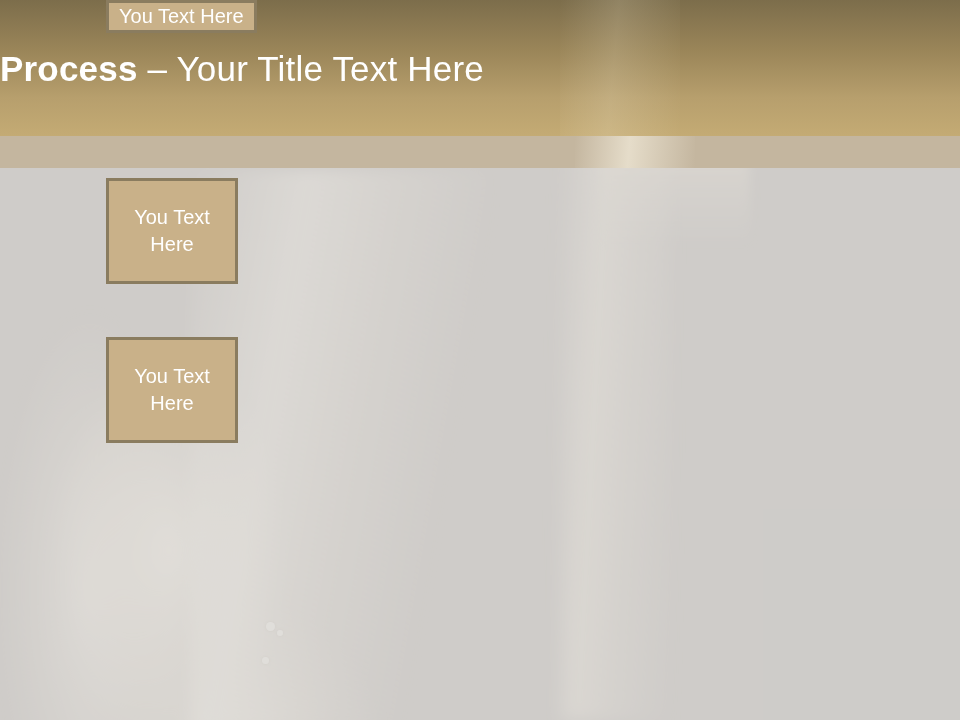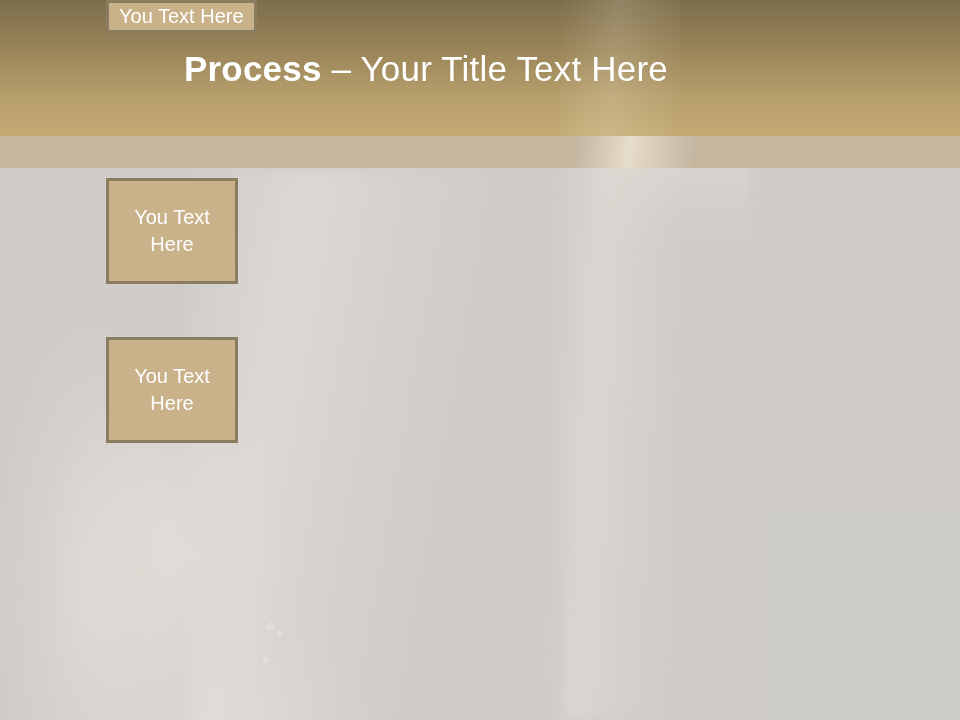--- a/index.html
+++ b/index.html
@@ -86,21 +86,20 @@
   .title-band-sheen {
     position: absolute;
     left: 560px; top: 0;
     width: 120px; height: 136px;
     background: linear-gradient(95deg, rgba(255,248,225,0.0) 0%, rgba(255,248,228,0.16) 45%, rgba(255,248,228,0.0) 100%);
   }
   .slide-title {
     position: absolute;
     left: 0; top: 47px;
     width: 852px;
-    text-align: center;
     color: #ffffff;
     font-size: 35px;
     line-height: 44px;
     letter-spacing: 0.2px;
     white-space: nowrap;
   }
   .slide-title .t-strong { font-weight: bold; }
   .slide-title .t-rest   { font-weight: normal; }
 
   

